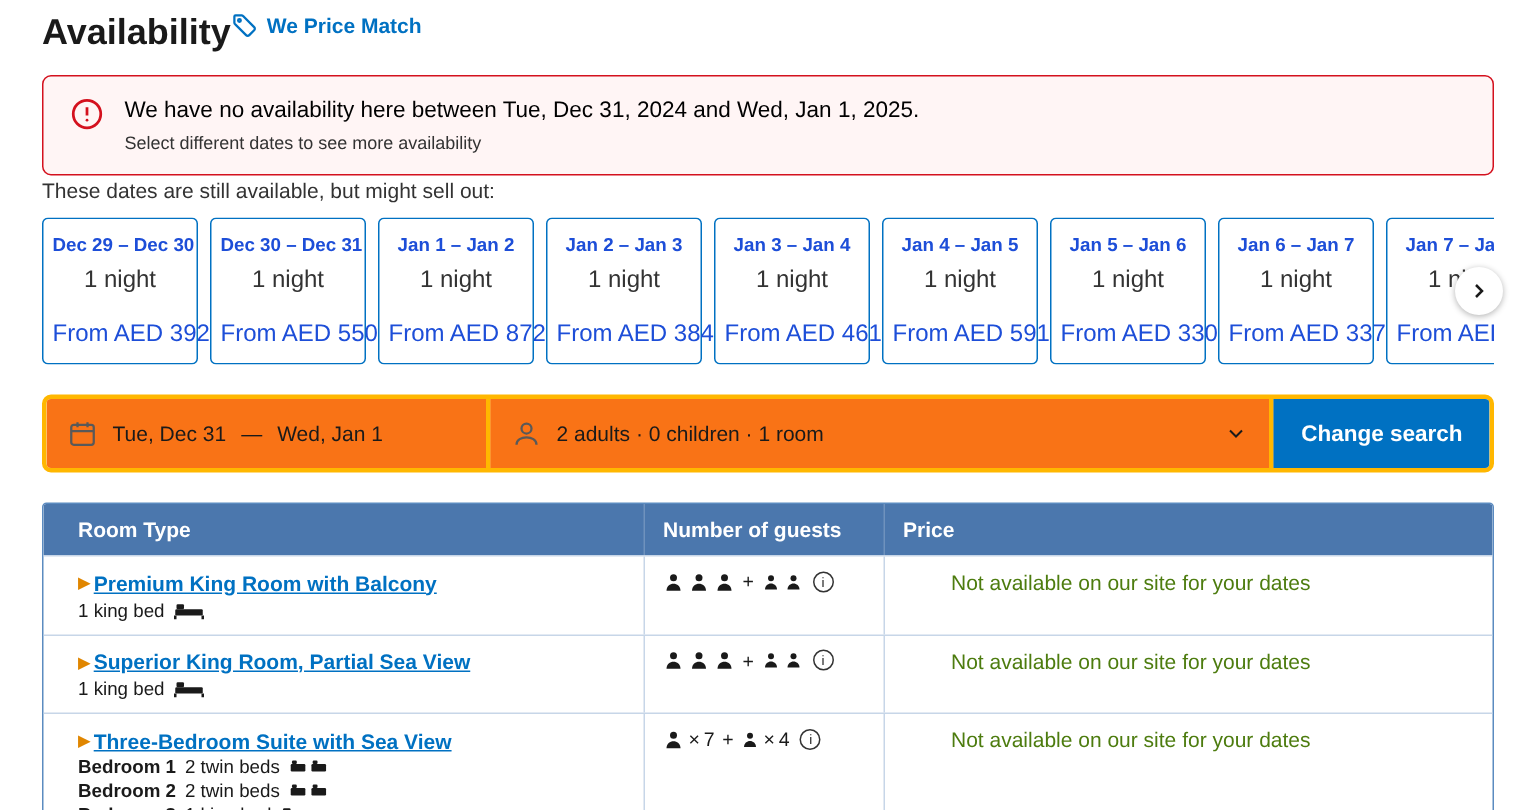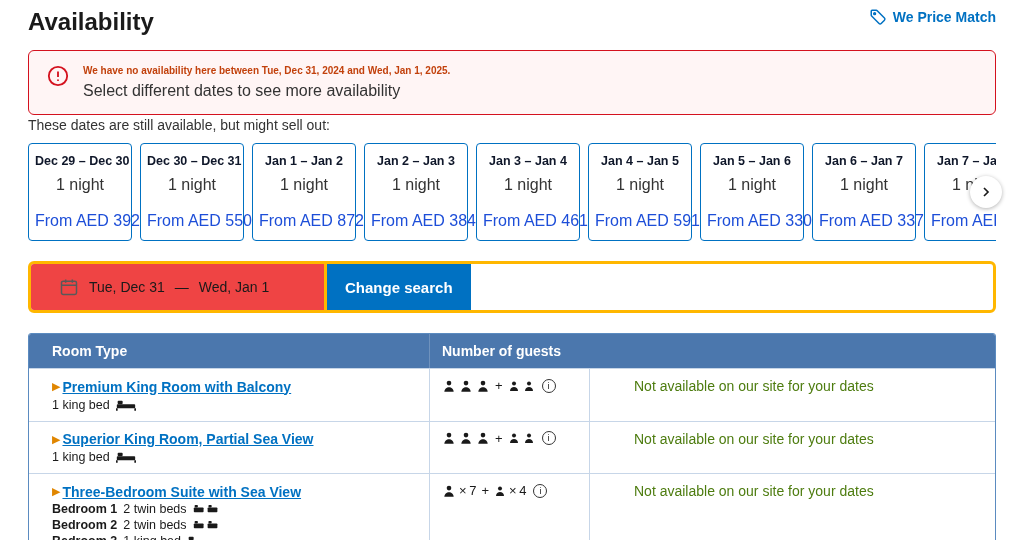--- a/index.html
+++ b/index.html
@@ -1,33 +1,33 @@
 <!DOCTYPE html>
 <html><head>
 <meta charset="utf-8">
 <style>
   * { box-sizing: border-box; margin: 0; padding: 0; }
   body { font-family: -apple-system, BlinkMacSystemFont, "Segoe UI", Arial, sans-serif; font-size: 14px; color: #1a1a1a; background: #fff; padding: 8px 28px 20px 28px; }
-  .top-row { display: flex; justify-content: space-between; align-items: flex-start; }
+  .top-row { display: flex; justify-content: flex-start; align-items: flex-start; }
   .page-title { font-size: 24px; font-weight: 700; color: #1a1a1a; }
   .price-match { display: inline-flex; align-items: center; gap: 6px; color: #0071c2; font-weight: 600; font-size: 14px; cursor: pointer; }
   .alert { border: 1px solid #d4111e; background: #fff5f5; border-radius: 6px; padding: 14px 18px; margin-top: 14px; display: flex; gap: 14px; align-items: flex-start; }
   .alert-icon { color: #d4111e; flex-shrink: 0; }
-  .alert-title { font-weight: 700; font-size: 10px; color: #c2410c; margin-bottom: 6px; }
-  .alert-sub { font-size: 16px; color: #333; }
+  .alert-title { font-weight: 400; font-size: 15px; color: #000000; margin-bottom: 6px; }
+  .alert-sub { font-size: 12px; color: #333; }
   .still-label { margin-top: 2px; color: #333; font-size: 14px; }
   .date-row-wrap { position: relative; margin-top: 10px; }
   .date-row { display: flex; gap: 8px; overflow: hidden; }
   .date-card { border: 1px solid #0071c2; border-radius: 4px; padding: 10px 6px; width: 104px; flex-shrink: 0; text-align: center; cursor: pointer; background: #fff; }
-  .date-card .range { color: #0f172a; font-weight: 600; font-size: 12.5px; white-space: nowrap; }
+  .date-card .range { color: #1d4ed8; font-weight: 600; font-size: 12.5px; white-space: nowrap; }
   .date-card .nights { font-size: 16px; color: #333; margin-top: 8px; }
   .date-card .from { font-size: 16px; color: #1d4ed8; margin-top: 18px; white-space: nowrap; }
   .scroll-btn { position: absolute; right: -6px; top: 50%; transform: translateY(-50%); width: 32px; height: 32px; border-radius: 50%; background: #fff; box-shadow: 0 1px 4px rgba(0,0,0,0.3); display: flex; align-items: center; justify-content: center; cursor: pointer; border: none; }
   .search-bar { display: flex; margin-top: 20px; border: 3px solid #ffb700; border-radius: 6px; overflow: hidden; }
-  .sb-cell { display: flex; align-items: center; gap: 10px; padding: 10px 28px; background: #ef4444; height: 46px; }
+  .sb-cell { display: flex; align-items: center; gap: 10px; padding: 10px 14px; background: #f97316; height: 46px; }
   .sb-dates { flex: 0 0 296px; border-right: 3px solid #ffb700; }
   .sb-guests { flex: 1; border-right: 3px solid #ffb700; justify-content: space-between; }
   .sb-btn { background: #0071c2; color: #fff; font-weight: 600; font-size: 15px; padding: 0 18px; border: none; cursor: pointer; }
   .sb-text { font-size: 14px; color: #1a1a1a; }
   .sb-icon { color: #595959; }
   .table { margin-top: 20px; border: 1px solid #5b8bc0; border-radius: 3px 3px 0 0; overflow: hidden; }
   .thead { display: flex; background: #4b77ad; color: #fff; font-weight: 700; font-size: 14px; }
   .th, .td { padding: 9px 12px; }
   .col-room { flex: 0 0 400px; padding-left: 23px; }
   .col-guest { flex: 0 0 160px; border-left: 1px solid rgba(255,255,255,0.2); }
@@ -143,27 +143,44 @@
           <rect x="3" y="5" width="18" height="16" rx="2"></rect>
           <line x1="3" y1="10" x2="21" y2="10"></line>
           <line x1="8" y1="3" x2="8" y2="7"></line>
           <line x1="16" y1="3" x2="16" y2="7"></line>
         </svg>
     </span>
     <span class="sb-text">Tue, Dec 31</span>
     <span class="sb-text">—</span>
     <span class="sb-text">Wed, Jan 1</span>
   </div>
+  <div class="sb-cell sb-guests">
+    <div style="display:flex;align-items:center;gap:10px;">
+      <span class="sb-icon">
+        <svg width="20" height="20" viewBox="0 0 24 24" fill="none" stroke="#595959" stroke-width="1.8">
+            <circle cx="12" cy="8" r="4"></circle>
+            <path d="M4 21c0-4 4-6 8-6s8 2 8 6"></path>
+          </svg>
+      </span>
+      <span class="sb-text">2 adults · 0 children · 1 room</span>
+    </div>
+    <span>
+      <svg width="16" height="16" viewBox="0 0 24 24" fill="none" stroke="#1a1a1a" stroke-width="2">
+          <polyline points="6 9 12 15 18 9"></polyline>
+        </svg>
+    </span>
+  </div>
   <button class="sb-cell sb-btn">Change search</button>
 </div>
 
 <div class="table">
   <div class="thead">
     <div class="th col-room">Room Type</div>
     <div class="th col-guest">Number of guests</div>
+    <div class="th col-price">Price</div>
   </div>
   <div id="tbody">
       <div class="trow">
     <div class="td col-room">
       <div class="room-name">
             <span class="caret">▶</span>
       <a class="room-link">Premium King Room with Balcony</a>
           </div>
       <div class="bed-line">1 king bed <span>
               <svg width="20" height="14" viewBox="0 0 24 16" fill="#1a1a1a">

